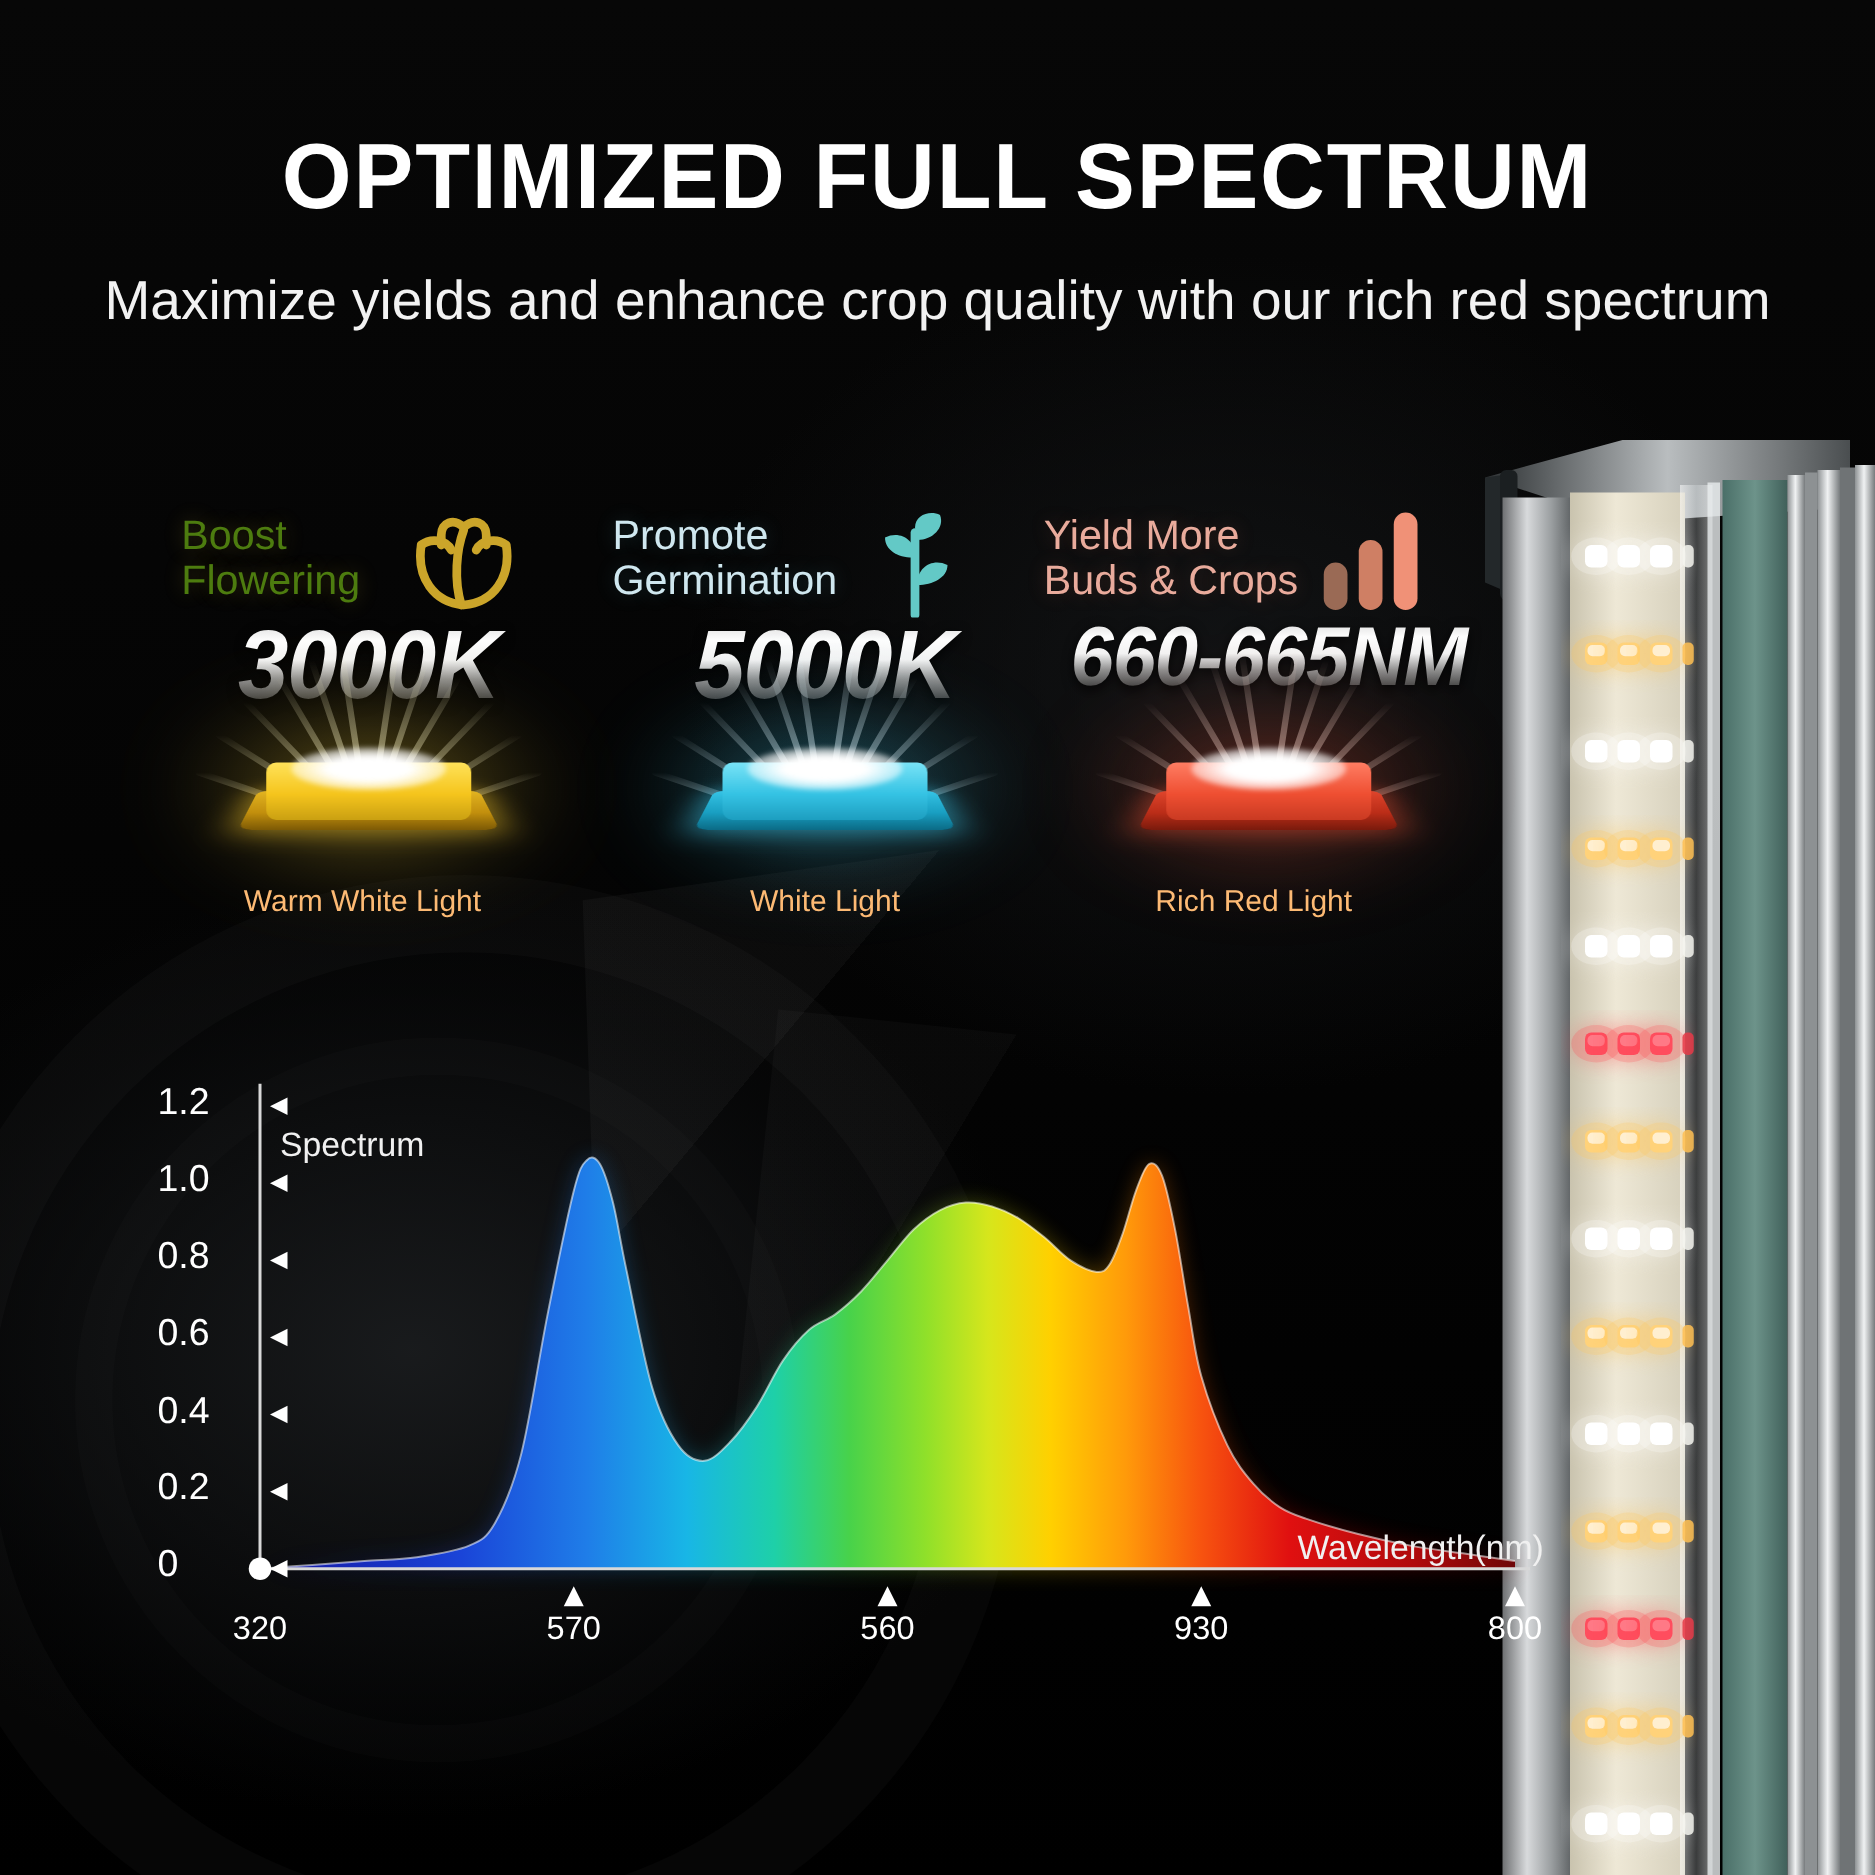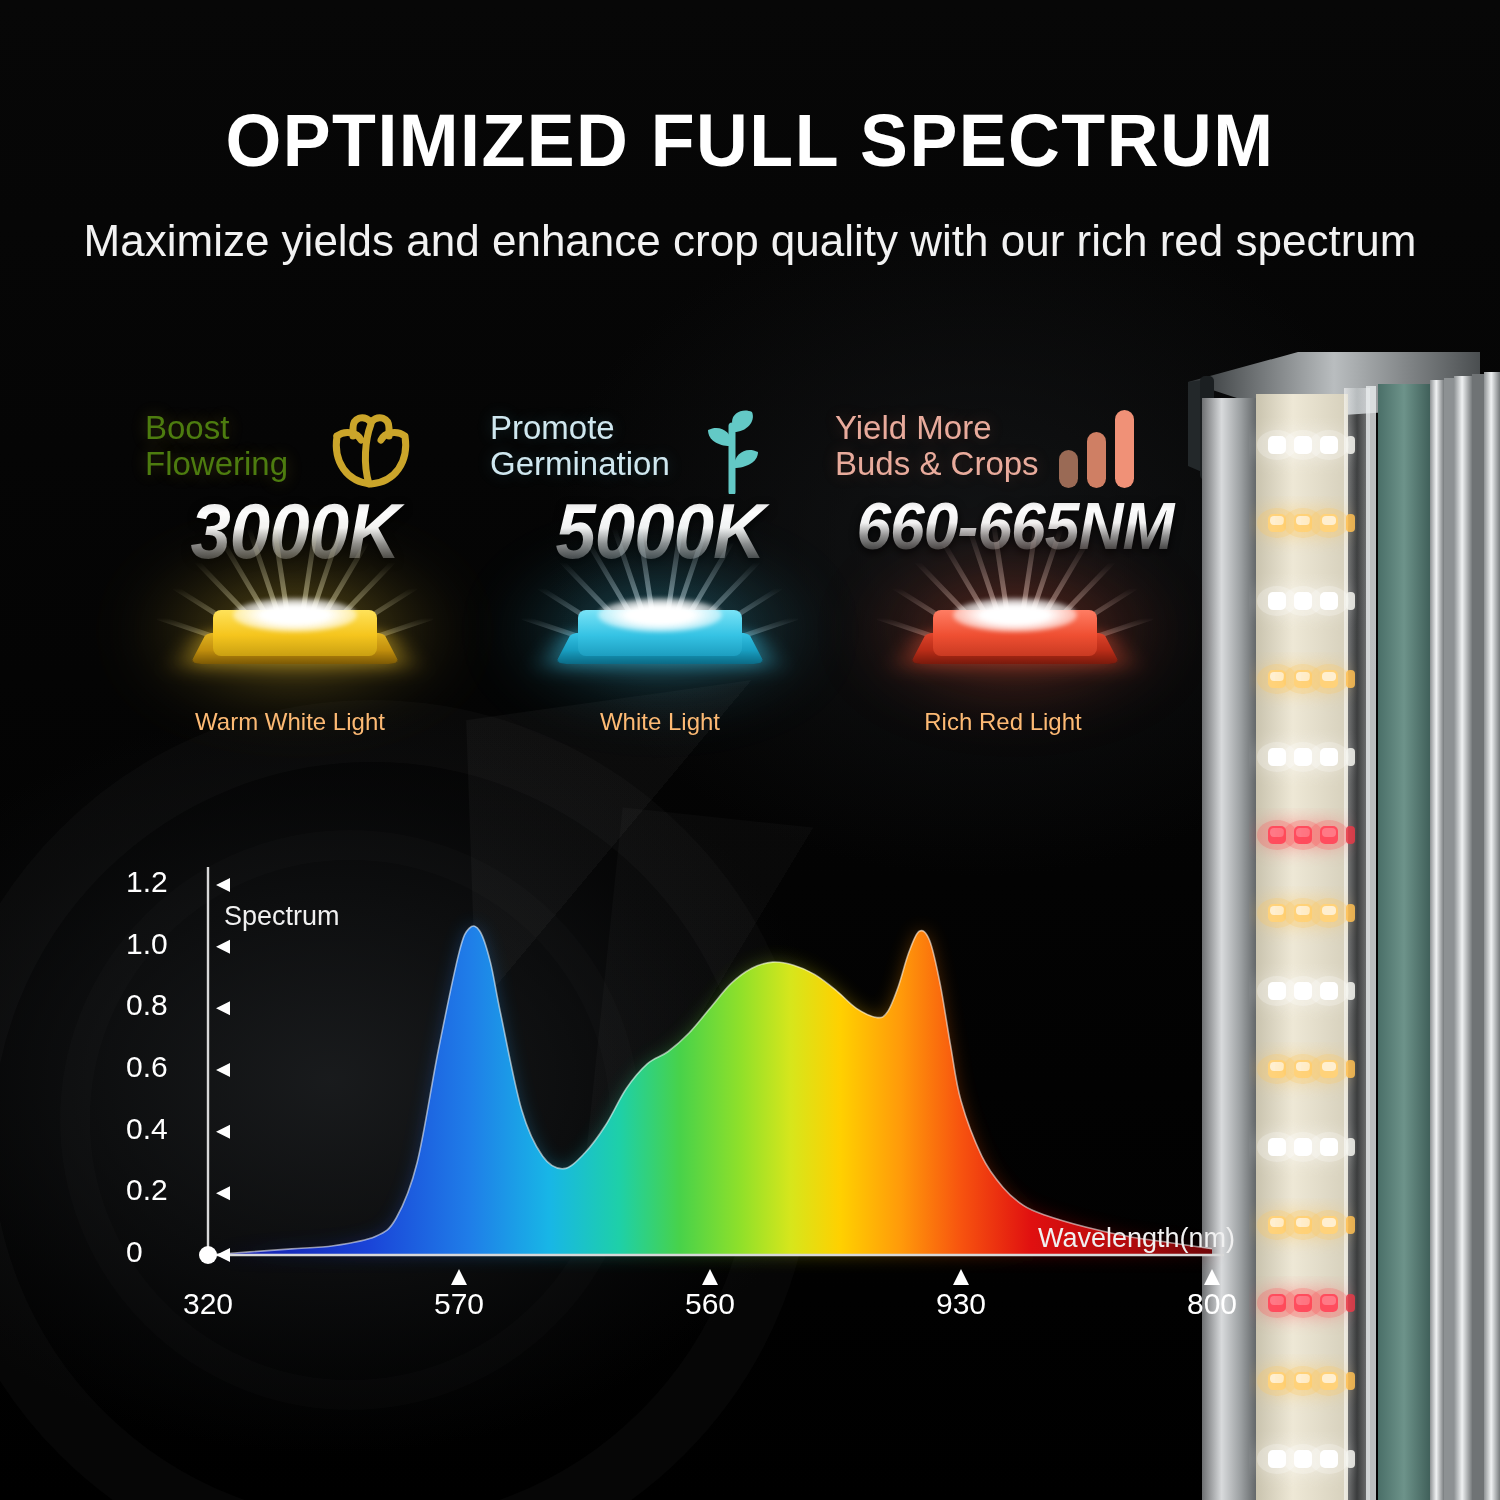--- a/index.html
+++ b/index.html
@@ -88,21 +88,21 @@
 
   .caption{position:absolute;left:0;top:298px;width:380px;text-align:center;
     font-size:24px;color:#fdba74;font-weight:400;}
   .f1 .caption{transform:translateX(-5px);}
   .f3 .caption{transform:translateX(-12px);}
 
   
   .chart{position:absolute;left:120px;top:855px;width:1160px;height:470px;z-index:6;}
   .chart svg{display:block;}
   .ylab{position:absolute;font-size:30px;color:#fff;width:70px;}
-  .xlab{position:absolute;font-size:30px;color:#fff;text-align:center;width:110px;top:432px;}
+  .xlab{position:absolute;font-size:26px;color:#fff;text-align:center;width:110px;top:432px;}
   .axis-name{position:absolute;font-size:27px;color:#f0f0f0;}
   .spec-name{left:104px;top:16px;margin-top:30px;}
   .wave-name{left:890px;top:368px;margin-left:28px;}
 
   
   .panel{position:absolute;right:0;top:340px;width:320px;height:1160px;z-index:5;overflow:hidden;}
 </style>
 </head>
 <body>
 

